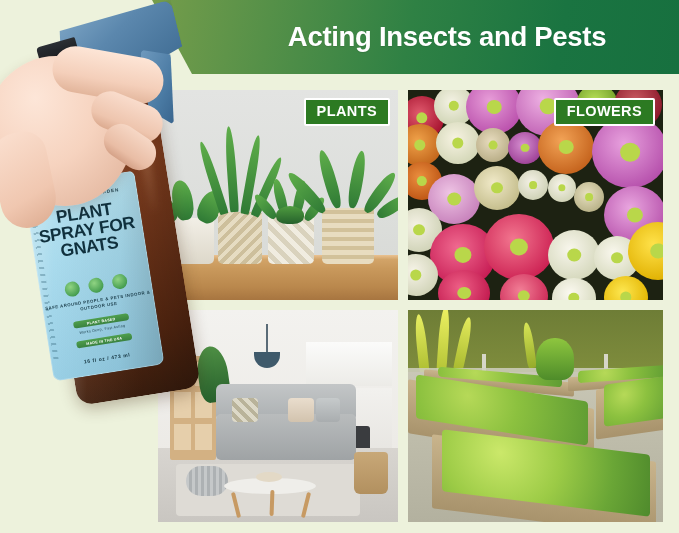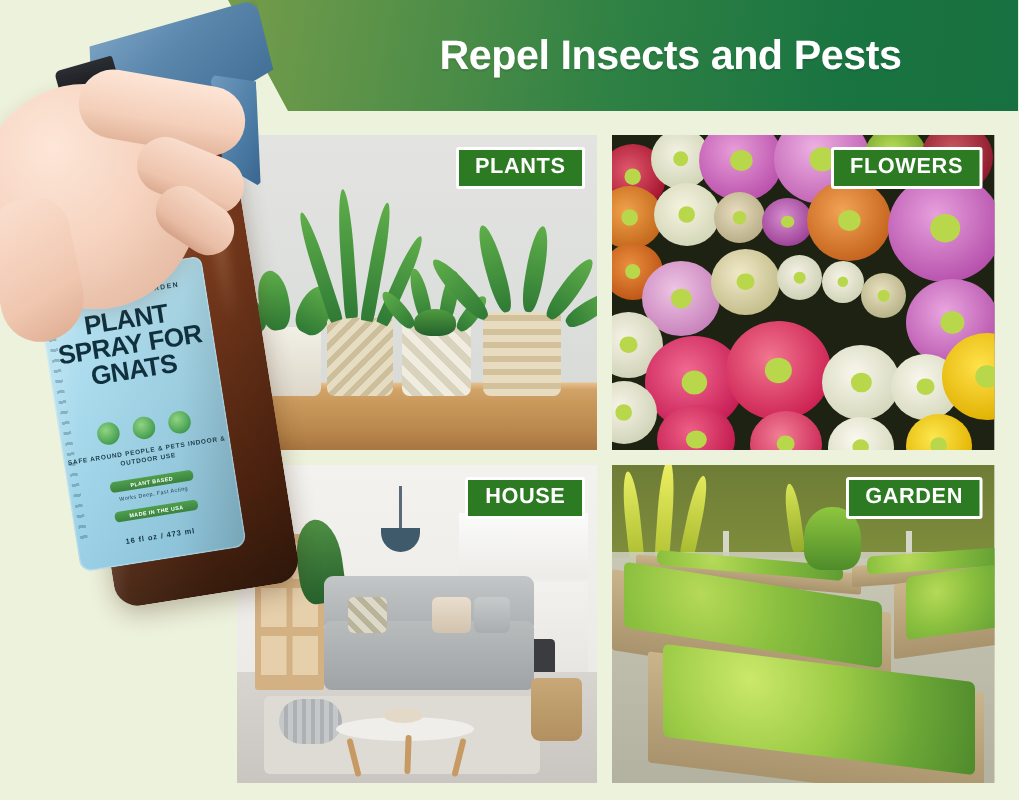--- a/index.html
+++ b/index.html
@@ -569,21 +569,20 @@
     <div class="cushion" style="left:28px;bottom:26px;width:42px;height:30px;border-radius:16px;background:repeating-linear-gradient(90deg,#c5c8c9 0 3px,#adb1b3 3px 6px);"></div>
 
     <div class="table-top"></div>
     <div class="table-leg" style="left:76px;bottom:4px;transform:rotate(-14deg);"></div>
     <div class="table-leg" style="left:146px;bottom:4px;transform:rotate(14deg);"></div>
     <div class="table-leg" style="left:112px;bottom:6px;transform:rotate(2deg);"></div>
     <div style="position:absolute;left:98px;bottom:40px;width:26px;height:10px;border-radius:50%;background:#e3d9c6;"></div>
 
     <div class="basket"></div>
 
-    <div class="badge">HOUSE</div>
   </div>
 
   <div class="tile tile-garden">
     <div class="ga-sky"></div>
 
     <div class="plant-leaf" style="left:12px;top:4px;width:10px;height:62px;transform:rotate(-6deg);background:linear-gradient(180deg,#e7ee62,#a9bb2e);border-radius:50% 50% 20% 20%;"></div>
     <div class="plant-leaf" style="left:28px;top:-4px;width:10px;height:70px;transform:rotate(4deg);background:linear-gradient(180deg,#eef163,#b0c133);border-radius:50% 50% 20% 20%;"></div>
     <div class="plant-leaf" style="left:44px;top:6px;width:10px;height:58px;transform:rotate(12deg);background:linear-gradient(180deg,#e3ea5c,#a4b62c);border-radius:50% 50% 20% 20%;"></div>
     <div class="plant-leaf" style="left:120px;top:12px;width:9px;height:46px;transform:rotate(-8deg);background:linear-gradient(180deg,#d7e456,#95ab2a);border-radius:50% 50% 20% 20%;"></div>
 
@@ -604,25 +603,24 @@
     <div class="bed" style="left:0px;top:84px;width:186px;height:54px;transform:skewY(9deg);"></div>
     <div class="bed-green" style="left:8px;top:78px;width:172px;height:44px;transform:skewY(9deg);"></div>
 
     <div class="bed" style="left:188px;top:74px;width:78px;height:50px;transform:skewY(-8deg);"></div>
     <div class="bed-green" style="left:196px;top:70px;width:68px;height:42px;transform:skewY(-8deg);"></div>
 
     <div class="bed" style="left:24px;top:138px;width:224px;height:74px;transform:skewY(7deg);"></div>
     <div class="bed-green" style="left:34px;top:132px;width:208px;height:62px;transform:skewY(7deg);
       background:radial-gradient(circle at 28% 26%,#cbe86a 0%,#9ccb46 38%,#6aa636 72%,#4f8a2c 100%);"></div>
 
-    <div class="badge">GARDEN</div>
   </div>
 
   <div class="banner"></div>
-  <div class="banner-title">Repel Insects and Pests</div>
+  <div class="banner-title">Acting Insects and Pests</div>
 
   <div class="product">
 
     <div class="bottle-body">
       <div class="bottle-shine"></div>
       <div class="bottle-shine2"></div>
     </div>
 
     <div class="bottle-neck"></div>
     <div class="bottle-collar"></div>

